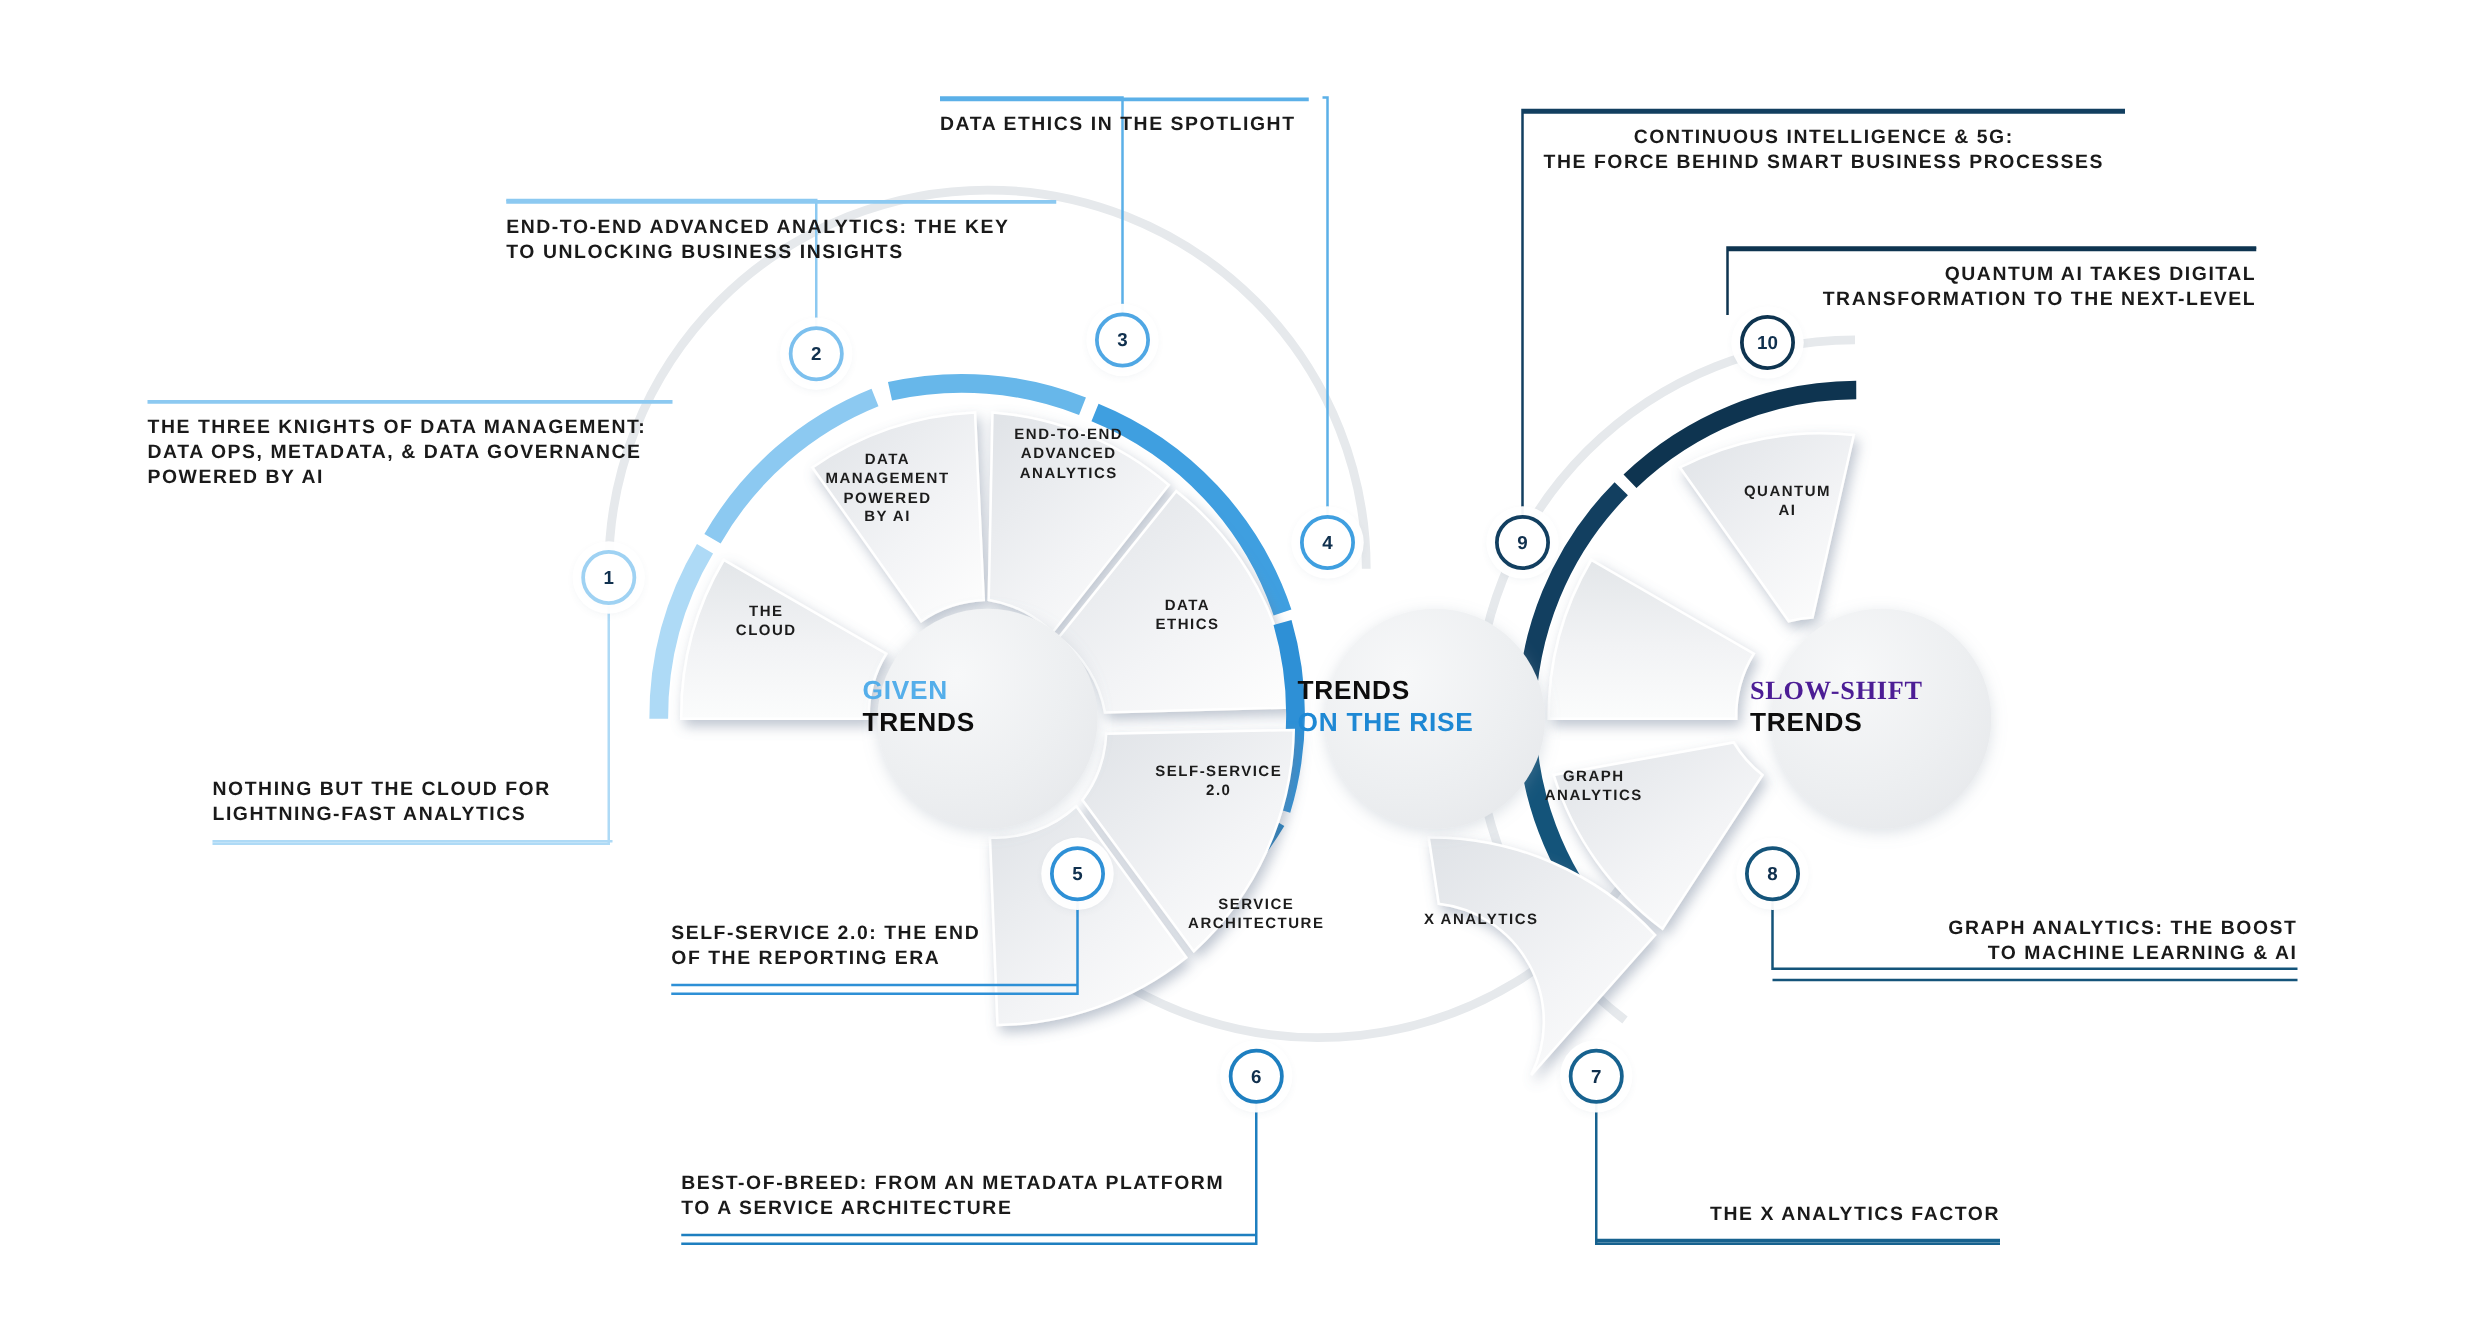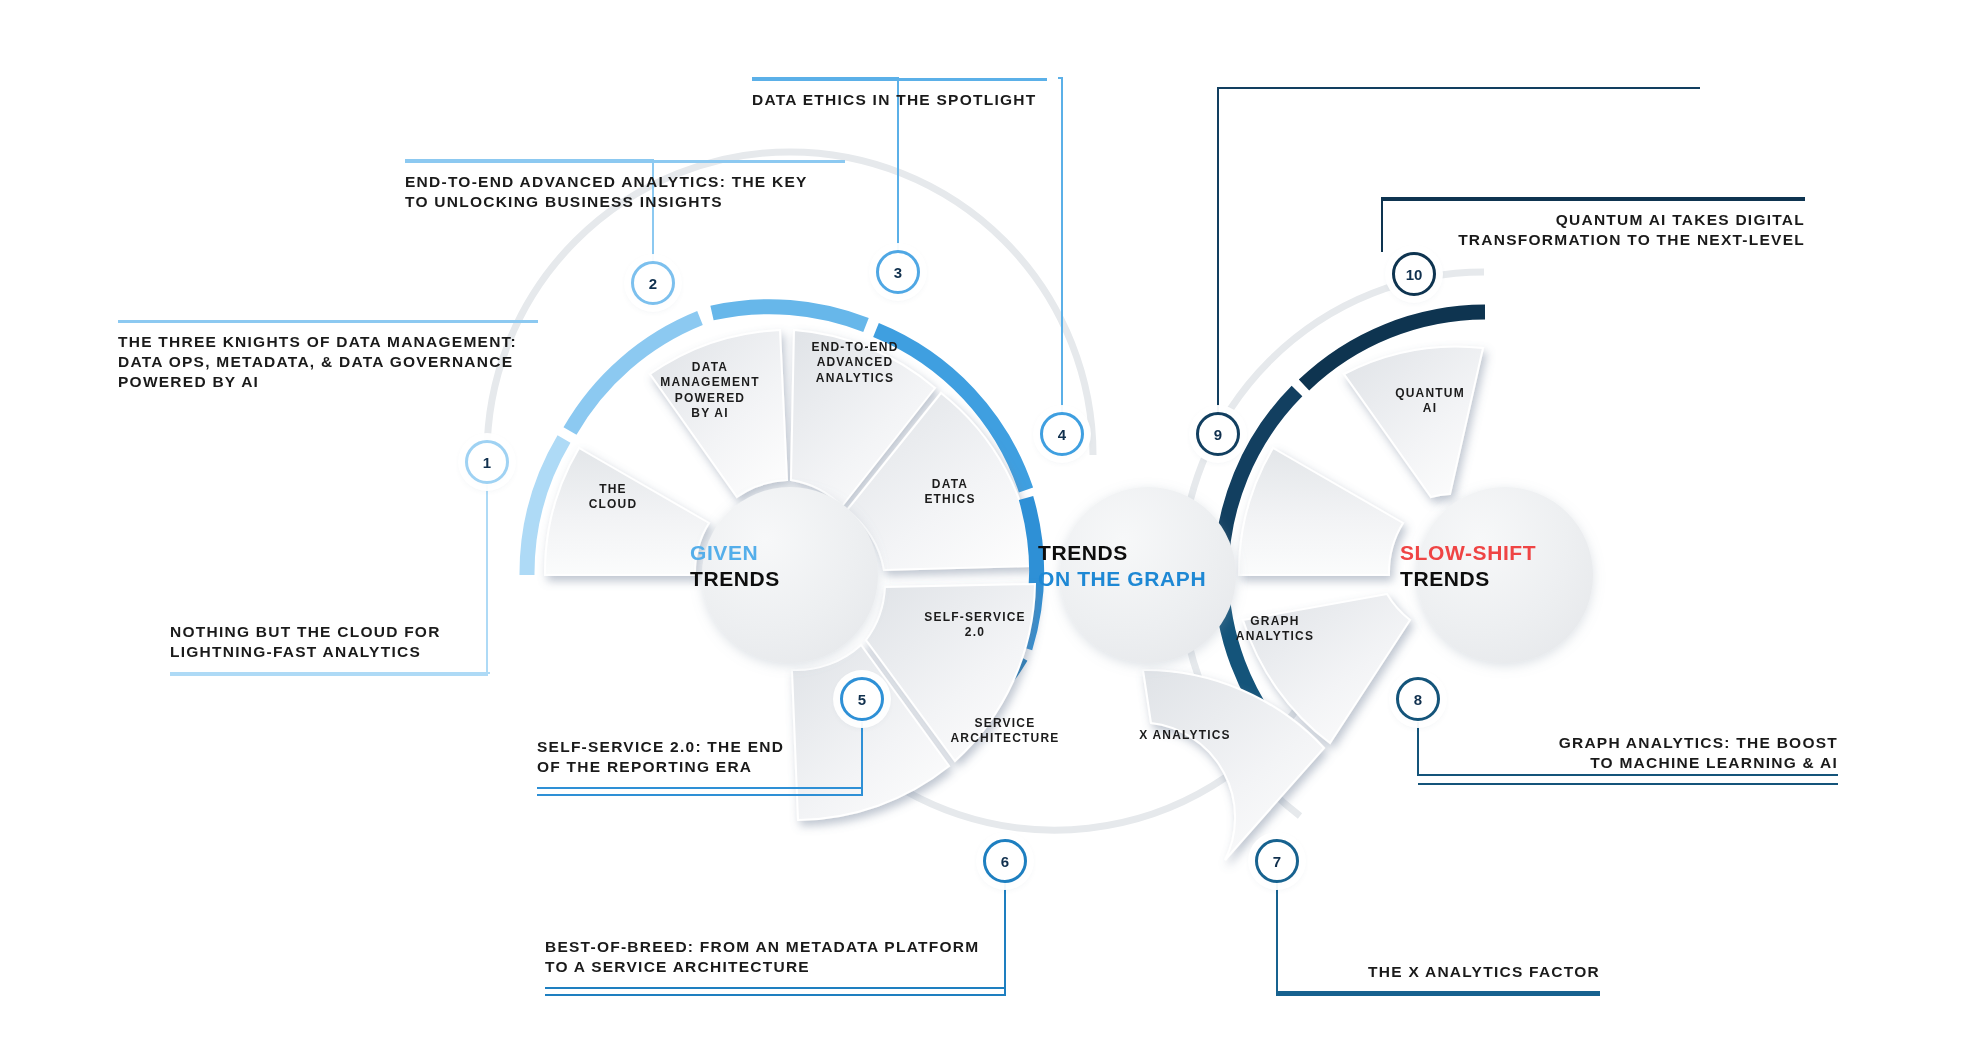--- a/index.html
+++ b/index.html
@@ -208,24 +208,24 @@
 ANALYTICS</div>
   <div class="seglabel" style="left:1355px;top:386px;width:150px;">QUANTUM
 AI</div>
 
   <div class="hublabel" style="left:690px;top:540px;width:200px;">
     <div class="l1" style="color:#54AEEA;">GIVEN</div>
     <div class="l2">TRENDS</div>
   </div>
   <div class="hublabel" style="left:1038px;top:540px;width:220px;">
     <div class="l1" style="color:#0d0d0d;">TRENDS</div>
-    <div class="l2" style="color:#1E88D4;">ON THE GRAPH</div>
+    <div class="l2" style="color:#1E88D4;">ON THE RISE</div>
   </div>
   <div class="hublabel" style="left:1400px;top:540px;width:210px;">
-    <div class="l1" style="color:#ef4444;">SLOW-SHIFT</div>
+    <div class="l1" style="color:#4c1d95;font-family:Liberation Serif, serif;">SLOW-SHIFT</div>
     <div class="l2">TRENDS</div>
   </div>
 
   <div class="badge" style="left:465px;top:440px;border:3px solid #9FD2F3;">1</div>
   <div class="badge" style="left:631px;top:261px;border:3px solid #7CC0EE;">2</div>
   <div class="badge" style="left:876px;top:250px;border:3px solid #4FA7E4;">3</div>
   <div class="badge" style="left:1040px;top:412px;border:3px solid #3F9FE0;">4</div>
   <div class="badge" style="left:840px;top:677px;border:3px solid #2E90D6;">5</div>
   <div class="badge" style="left:983px;top:839px;border:3px solid #1E7FC0;">6</div>
   <div class="badge" style="left:1255px;top:839px;border:3px solid #17628F;">7</div>
@@ -273,20 +273,25 @@
     <div class="ctext" style="text-align:right;">THE X ANALYTICS FACTOR</div>
     <div class="rule" style="background:#17628F;margin-top:9px;"></div>
   </div>
 
   <div class="callout" style="left:1418px;top:733px;width:420px;text-align:right;">
     <div class="ctext" style="text-align:right;">GRAPH ANALYTICS: THE BOOST
 TO MACHINE LEARNING &amp; AI</div>
     <div class="rule" style="background:#14547A;margin-top:9px;"></div>
   </div>
 
+  <div class="callout" style="left:1218px;top:88px;width:482px;text-align:center;">
+    <div class="rule" style="background:#123F60;"></div>
+    <div class="ctext" style="padding-top:9px;text-align:center;">CONTINUOUS INTELLIGENCE &amp; 5G:
+THE FORCE BEHIND SMART BUSINESS PROCESSES</div>
+  </div>
 
   <div class="callout" style="left:1382px;top:198px;width:423px;text-align:right;">
     <div class="rule" style="background:#0E3450;"></div>
     <div class="ctext" style="padding-top:9px;text-align:right;">QUANTUM AI TAKES DIGITAL
 TRANSFORMATION TO THE NEXT-LEVEL</div>
   </div>
 
 </div>
 
 </body></html>

